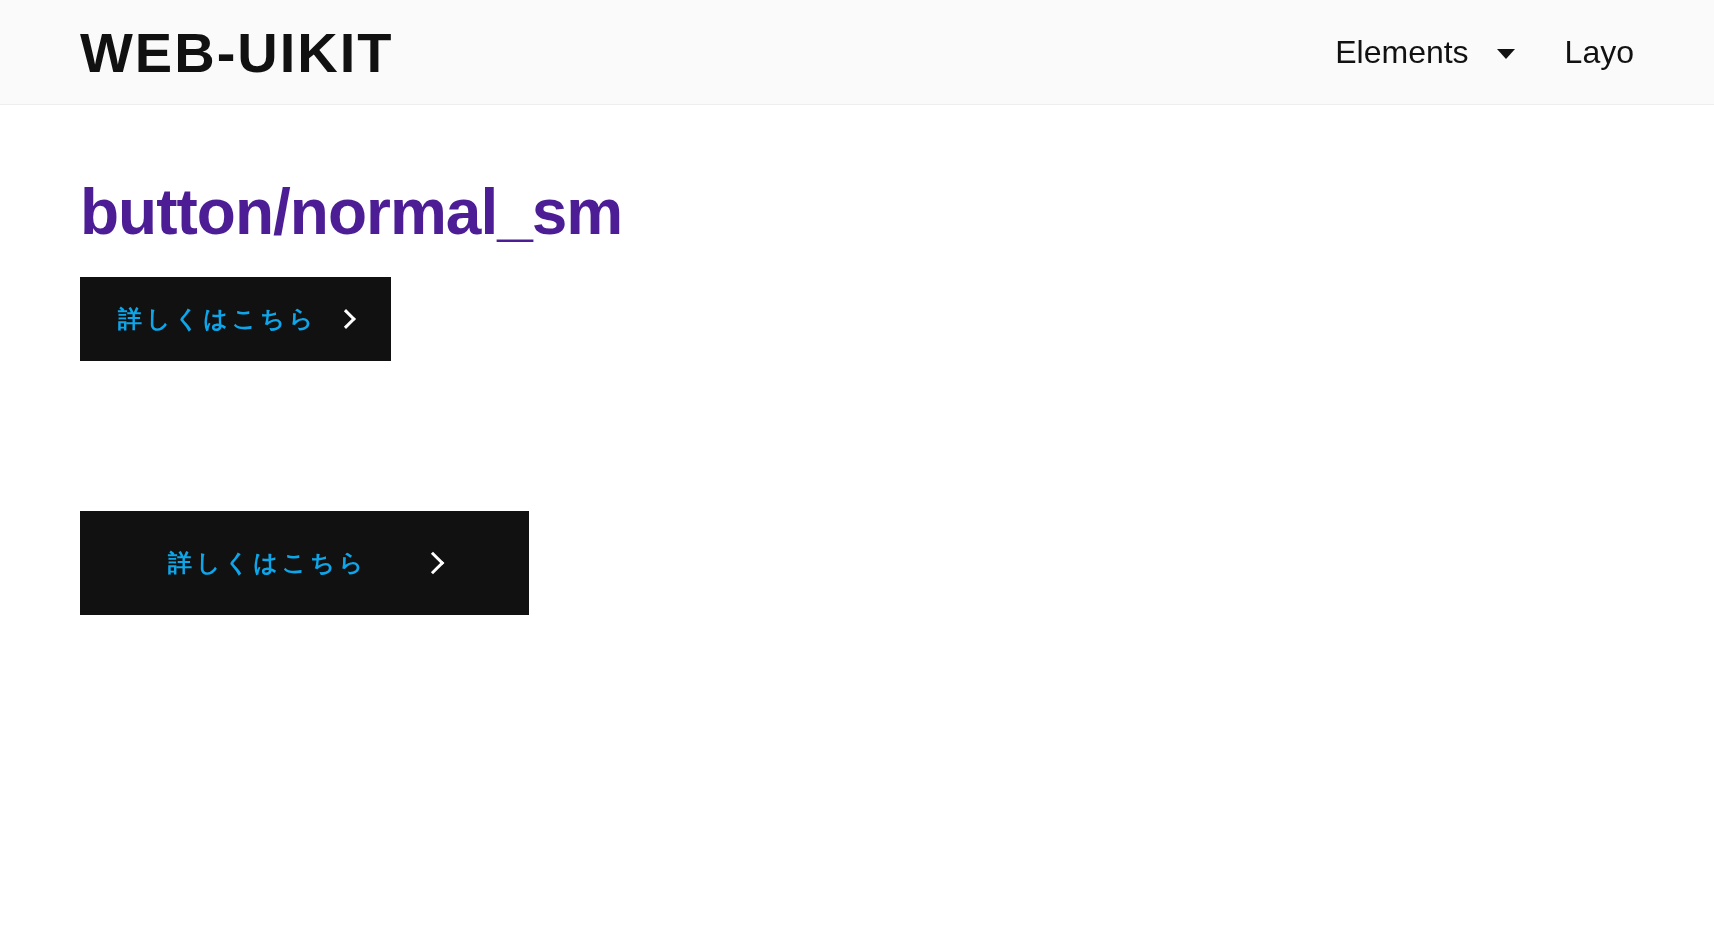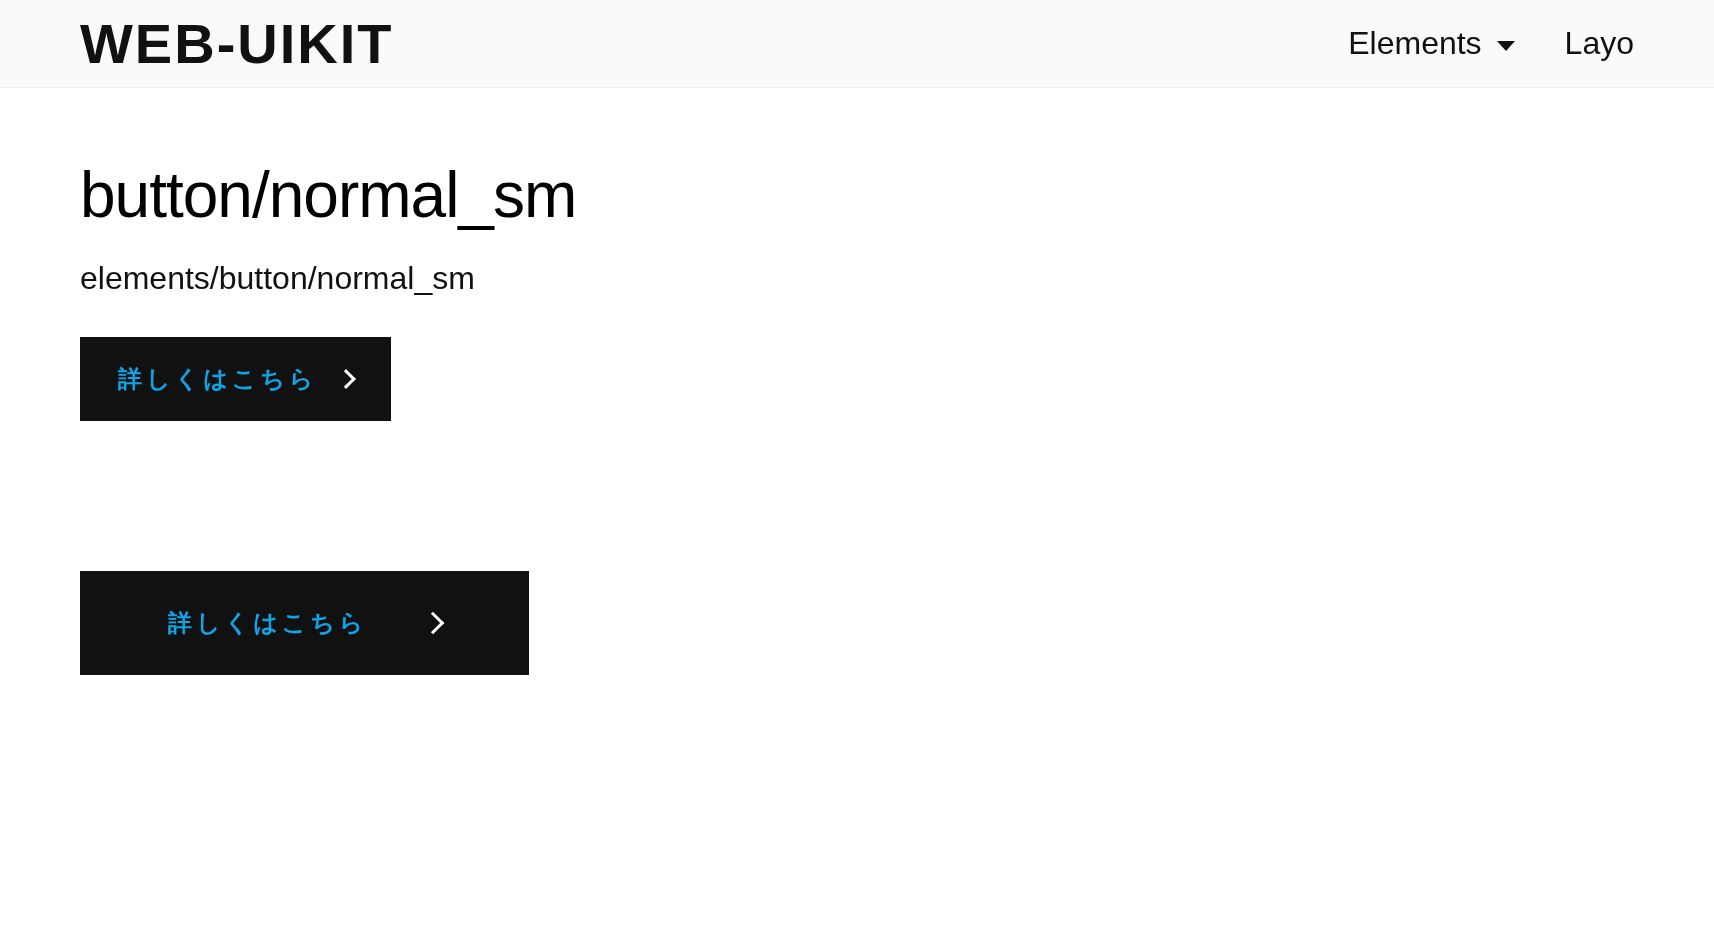--- a/index.html
+++ b/index.html
@@ -14,37 +14,37 @@
       width: 1714px;
       overflow-x: hidden;
     }
     .header {
       background: #fafafa;
       border-bottom: 1px solid #eeeeee;
       display: flex;
       align-items: center;
       justify-content: space-between;
       padding: 0 80px;
-      height: 88px;
+      height: 105px;
     }
     .logo {
       font-size: 56px;
       font-weight: 800;
       letter-spacing: 2px;
       color: #111111;
     }
     .nav {
       display: flex;
       align-items: center;
       gap: 50px;
     }
     .nav-item {
       display: flex;
       align-items: center;
-      gap: 15px;
+      gap: 28px;
       font-size: 32px;
       font-weight: 400;
       color: #111111;
       cursor: pointer;
     }
     .caret-down {
       width: 0;
       height: 0;
       border-left: 9px solid transparent;
       border-right: 9px solid transparent;
@@ -52,22 +52,22 @@
       margin-top: 4px;
     }
     .content {
       padding: 70px 80px;
     }
     .section {
       margin-bottom: 150px;
     }
     .section-title {
       font-size: 64px;
-      font-weight: 400;
-      color: #000000;
+      font-weight: 700;
+      color: #4c1d95;
       margin-bottom: 28px;
       letter-spacing: -1px;
     }
     .section-path {
       font-size: 32px;
       font-weight: 400;
       color: #111111;
       margin-bottom: 40px;
     }
     .btn {
@@ -123,21 +123,20 @@
     <div class="nav-item">
       <span>Layo</span>
     </div>
   </div>
 </div>
 
 <div class="content">
 
   <div class="section">
     <h1 class="section-title">button/normal_sm</h1>
-    <div class="section-path">elements/button/normal_sm</div>
     <button class="btn btn-sm">
       <span>詳しくはこちら</span>
       <span class="chevron-right"></span>
     </button>
   </div>
 
   <div class="section">
     <button class="btn btn-md">
       <span>詳しくはこちら</span>
       <span class="chevron-right-md"></span>

